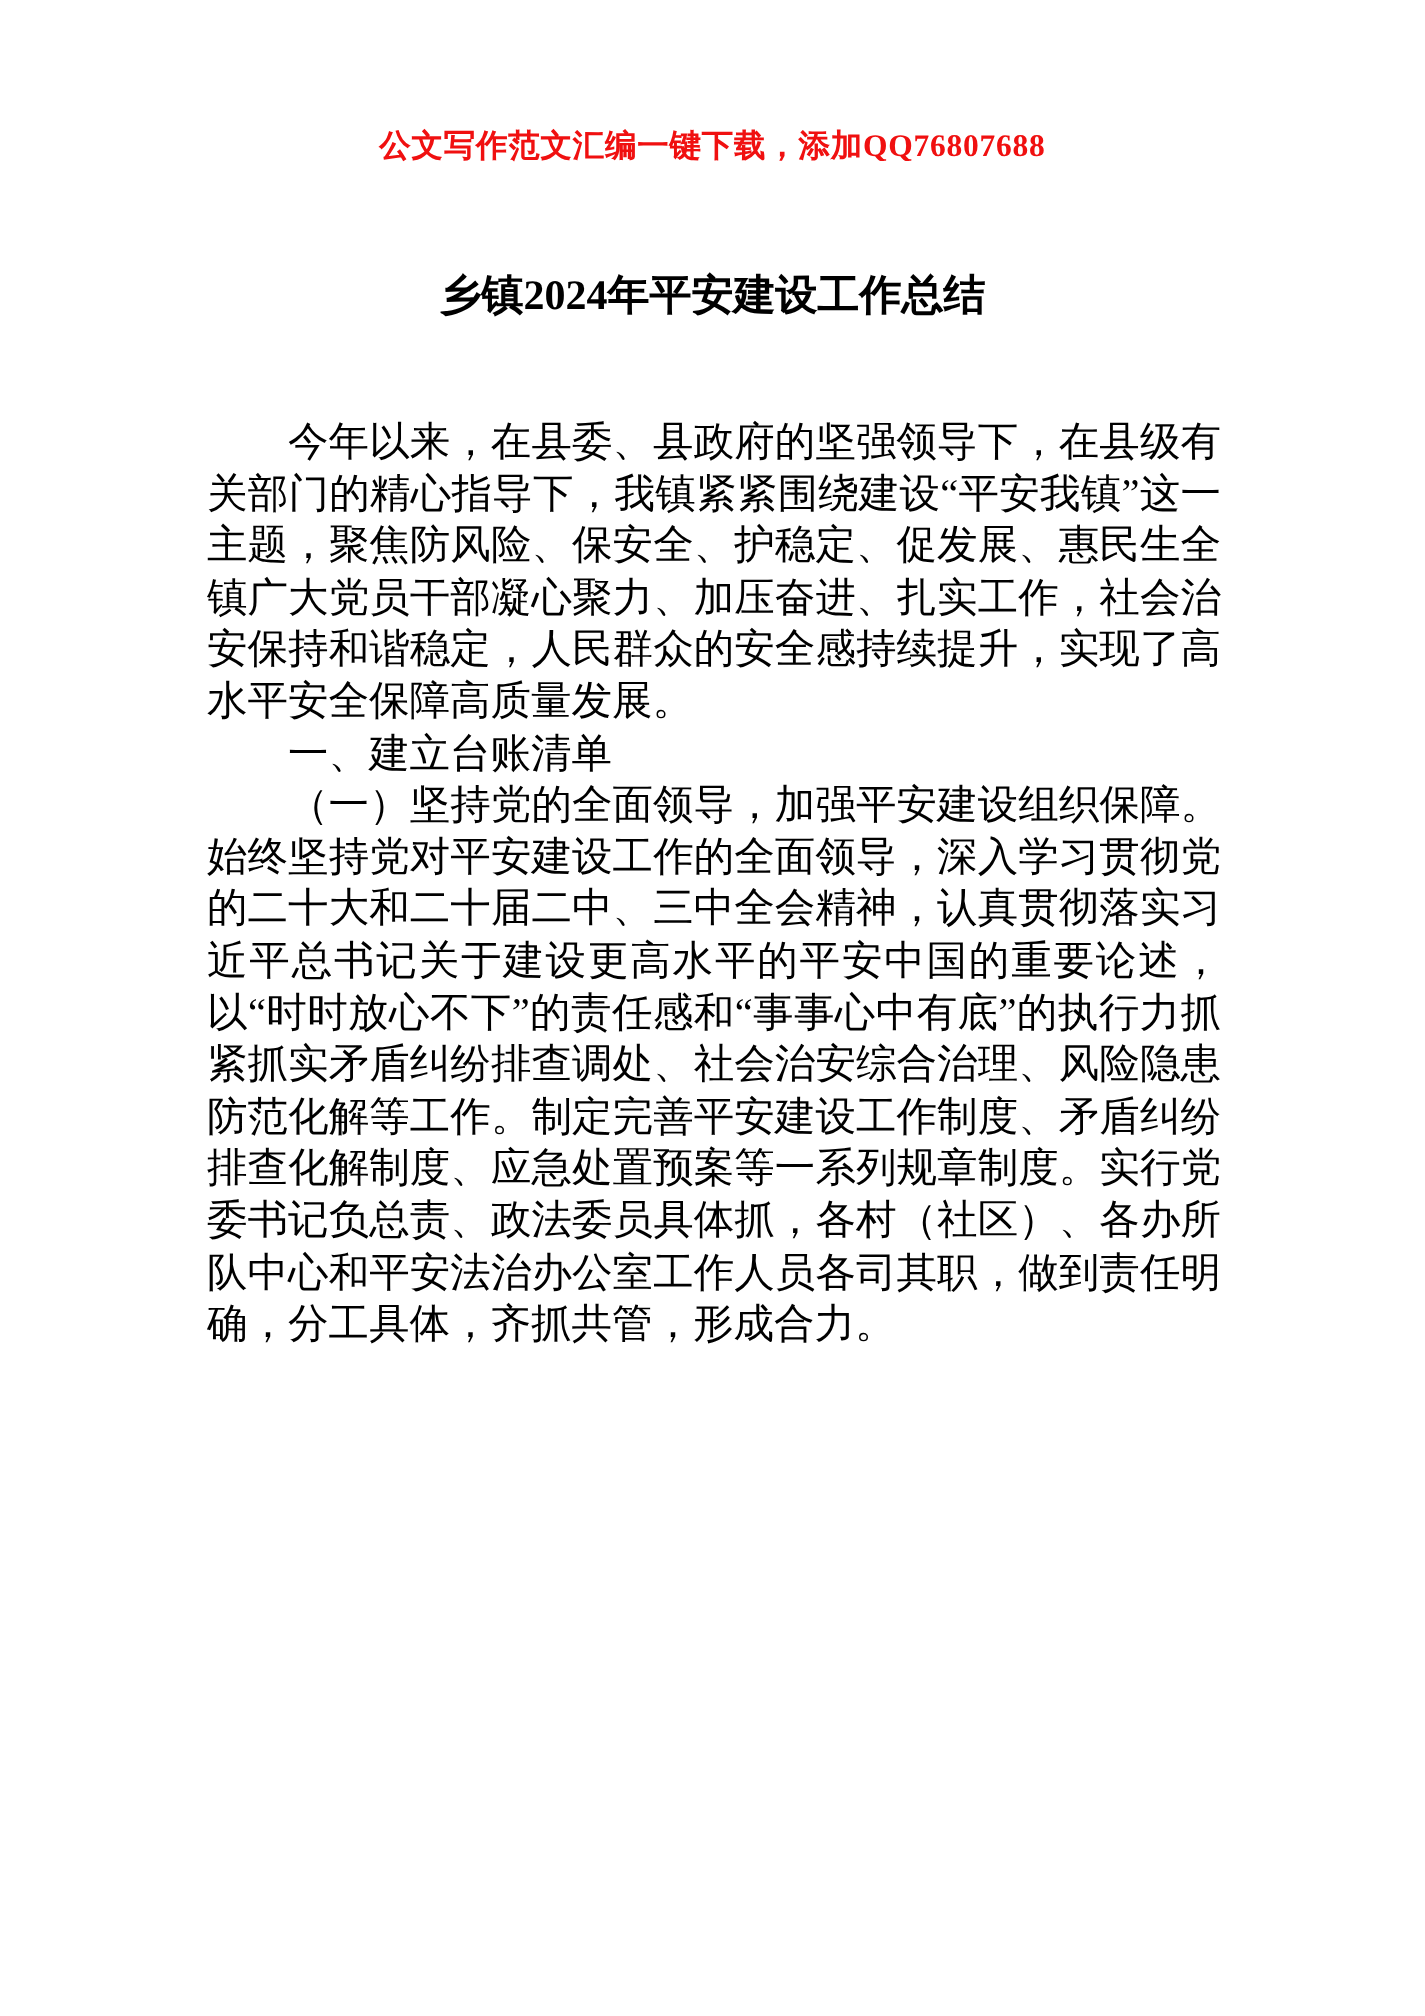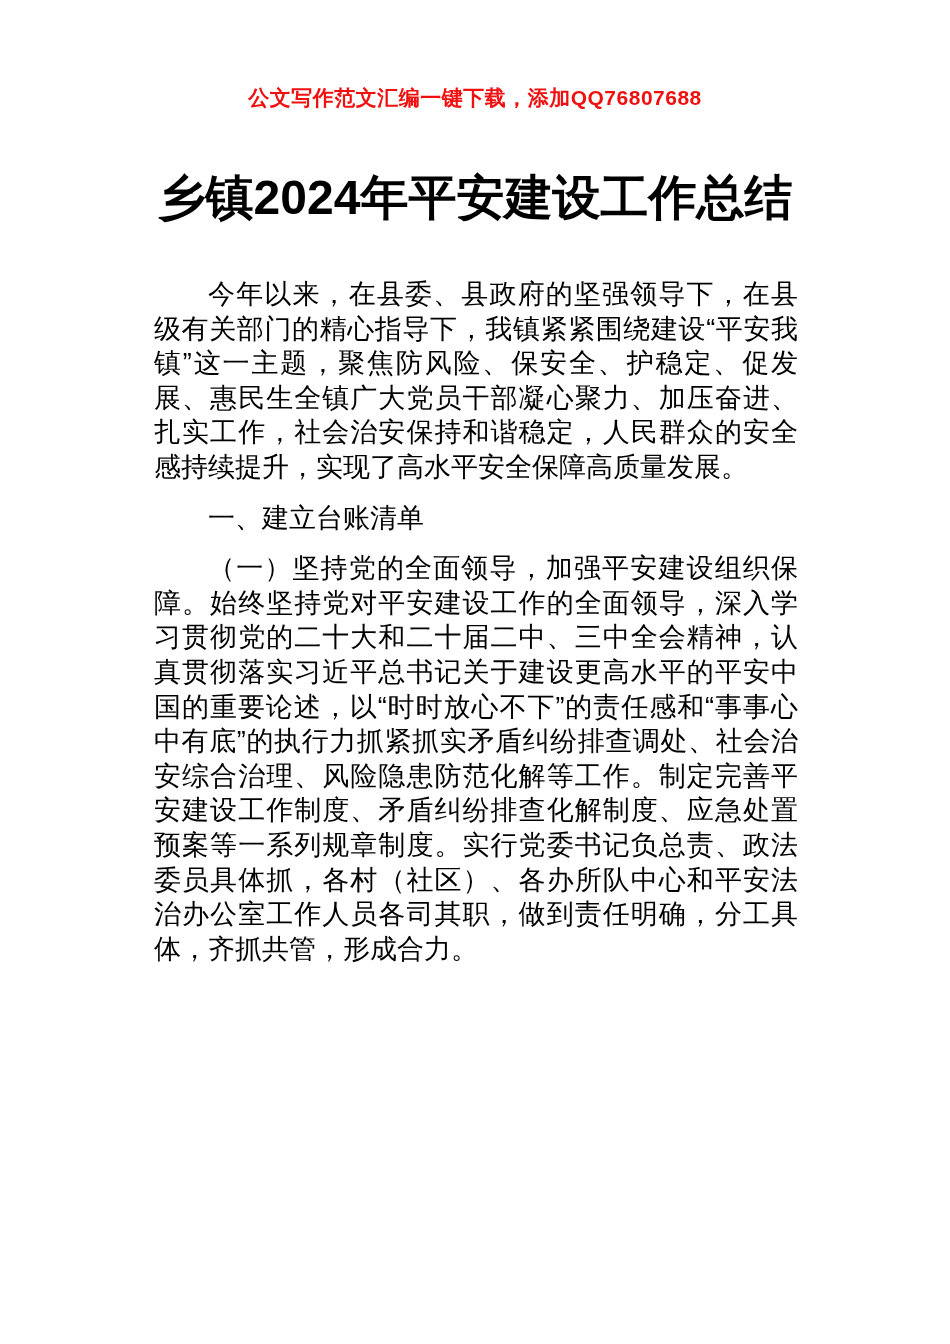--- a/index.html
+++ b/index.html
@@ -12,43 +12,44 @@
     height: 1344px;
     overflow: hidden;
     font-family: "Liberation Sans", "DejaVu Sans", sans-serif;
     color: #000000;
   }
   .page {
     position: relative;
     width: 950px;
     height: 1332px;
     background: #ffffff;
+    font-family: Liberation Serif, serif;
   }
   .promo-line {
     margin: 0;
     padding-top: 87px;
     text-align: center;
     font-size: 21px;
     line-height: 21px;
     font-weight: bold;
     letter-spacing: 0.5px;
   }
   .doc-title {
     margin: 68px 0 0 0;
     text-align: center;
-    font-size: 48px;
+    font-size: 28px;
     line-height: 44px;
     font-weight: bold;
   }
   .content {
     margin: 57px 0 0 138px;
     width: 676px;
   }
   .content p {
-    margin: 16px;
+    margin: 0;
     font-size: 27px;
     line-height: 34.6px;
     text-align: justify;
     text-indent: 2em;
     word-break: break-all;
     overflow-wrap: break-word;
   }
 </style>
 </head>
 <body style="color: rgb(0, 0, 0); background: rgb(255, 255, 255);">

